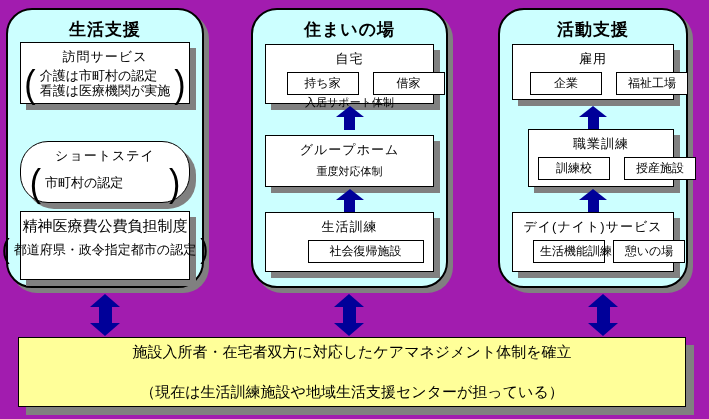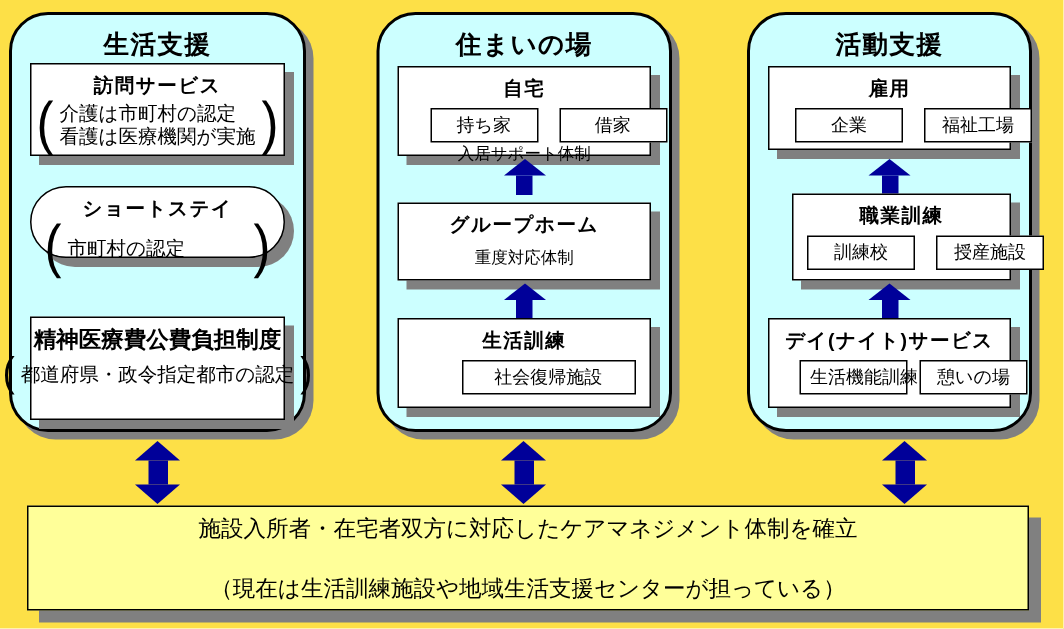--- a/index.html
+++ b/index.html
@@ -2,21 +2,21 @@
 <html style="--column_bg: #CCFFFF; --box_bg: #FFFFFF; --arrow: #000099; --shadow: #808080; --bottom_bg: #FFFF99; --line: #000000;"><head>
 <meta charset="utf-8">
 <style>
   :root{
     --column_bg:#CCFFFF; --box_bg:#FFFFFF; --arrow:#000099;
     --shadow:#808080; --bottom_bg:#FFFF99; --line:#000000;
   }
   *{margin:0;padding:0;box-sizing:border-box;}
   html,body{background:#fff;}
   body{font-family:"Liberation Sans","DejaVu Sans",sans-serif;color:#000;}
-  .stage{position:relative;width:709px;height:419px;background:#fde047;overflow:hidden;}
+  .stage{position:relative;width:709px;height:419px;background:#a21caf;overflow:hidden;}
 
   
   .column{
     position:absolute;top:8px;height:280px;
     background:var(--column_bg);
     border:2px solid var(--line);
     border-radius:26px;
     box-shadow:5px 5px 0 0 var(--shadow);
   }
   .col-title{
@@ -25,21 +25,21 @@
   }
 
   
   .wbox{
     position:absolute;left:12px;right:12px;
     background:var(--box_bg);
     border:1px solid var(--line);
     box-shadow:6px 6px 0 0 var(--shadow);
   }
   .wbox-title{
-    text-align:center;font-weight:bold;font-size:13px;
+    text-align:center;font-weight:normal;font-size:13px;
     padding-top:5px;letter-spacing:1px;white-space:nowrap;
   }
   .wbox-title.big{font-size:15px;letter-spacing:0;}
 
   .note-row{display:flex;align-items:center;justify-content:center;gap:4px;margin-top:2px;}
   .paren{
     font-size:34px;line-height:30px;font-weight:400;
     transform:scaleY(1.15);display:inline-block;
   }
   .paren.small{font-size:24px;line-height:22px;}
@@ -92,21 +92,21 @@
       <div class="note-row">
         <span class="paren">(</span>
         <div class="note-lines">
           <div>介護は市町村の認定</div>
           <div>看護は医療機関が実施</div>
         </div>
         <span class="paren">)</span>
       </div>
     </div>
 
-    <div class="wbox" style="top:114px;height:48px;border-radius:28px;">
+    <div class="wbox" style="top:131px;height:62px;border-radius:28px;">
       <div class="wbox-title">ショートステイ</div>
       <div class="note-row">
         <span class="paren">(</span>
         <div class="note-lines" style="min-width:120px;">
           <div>市町村の認定</div>
         </div>
         <span class="paren">)</span>
       </div>
     </div>
 

